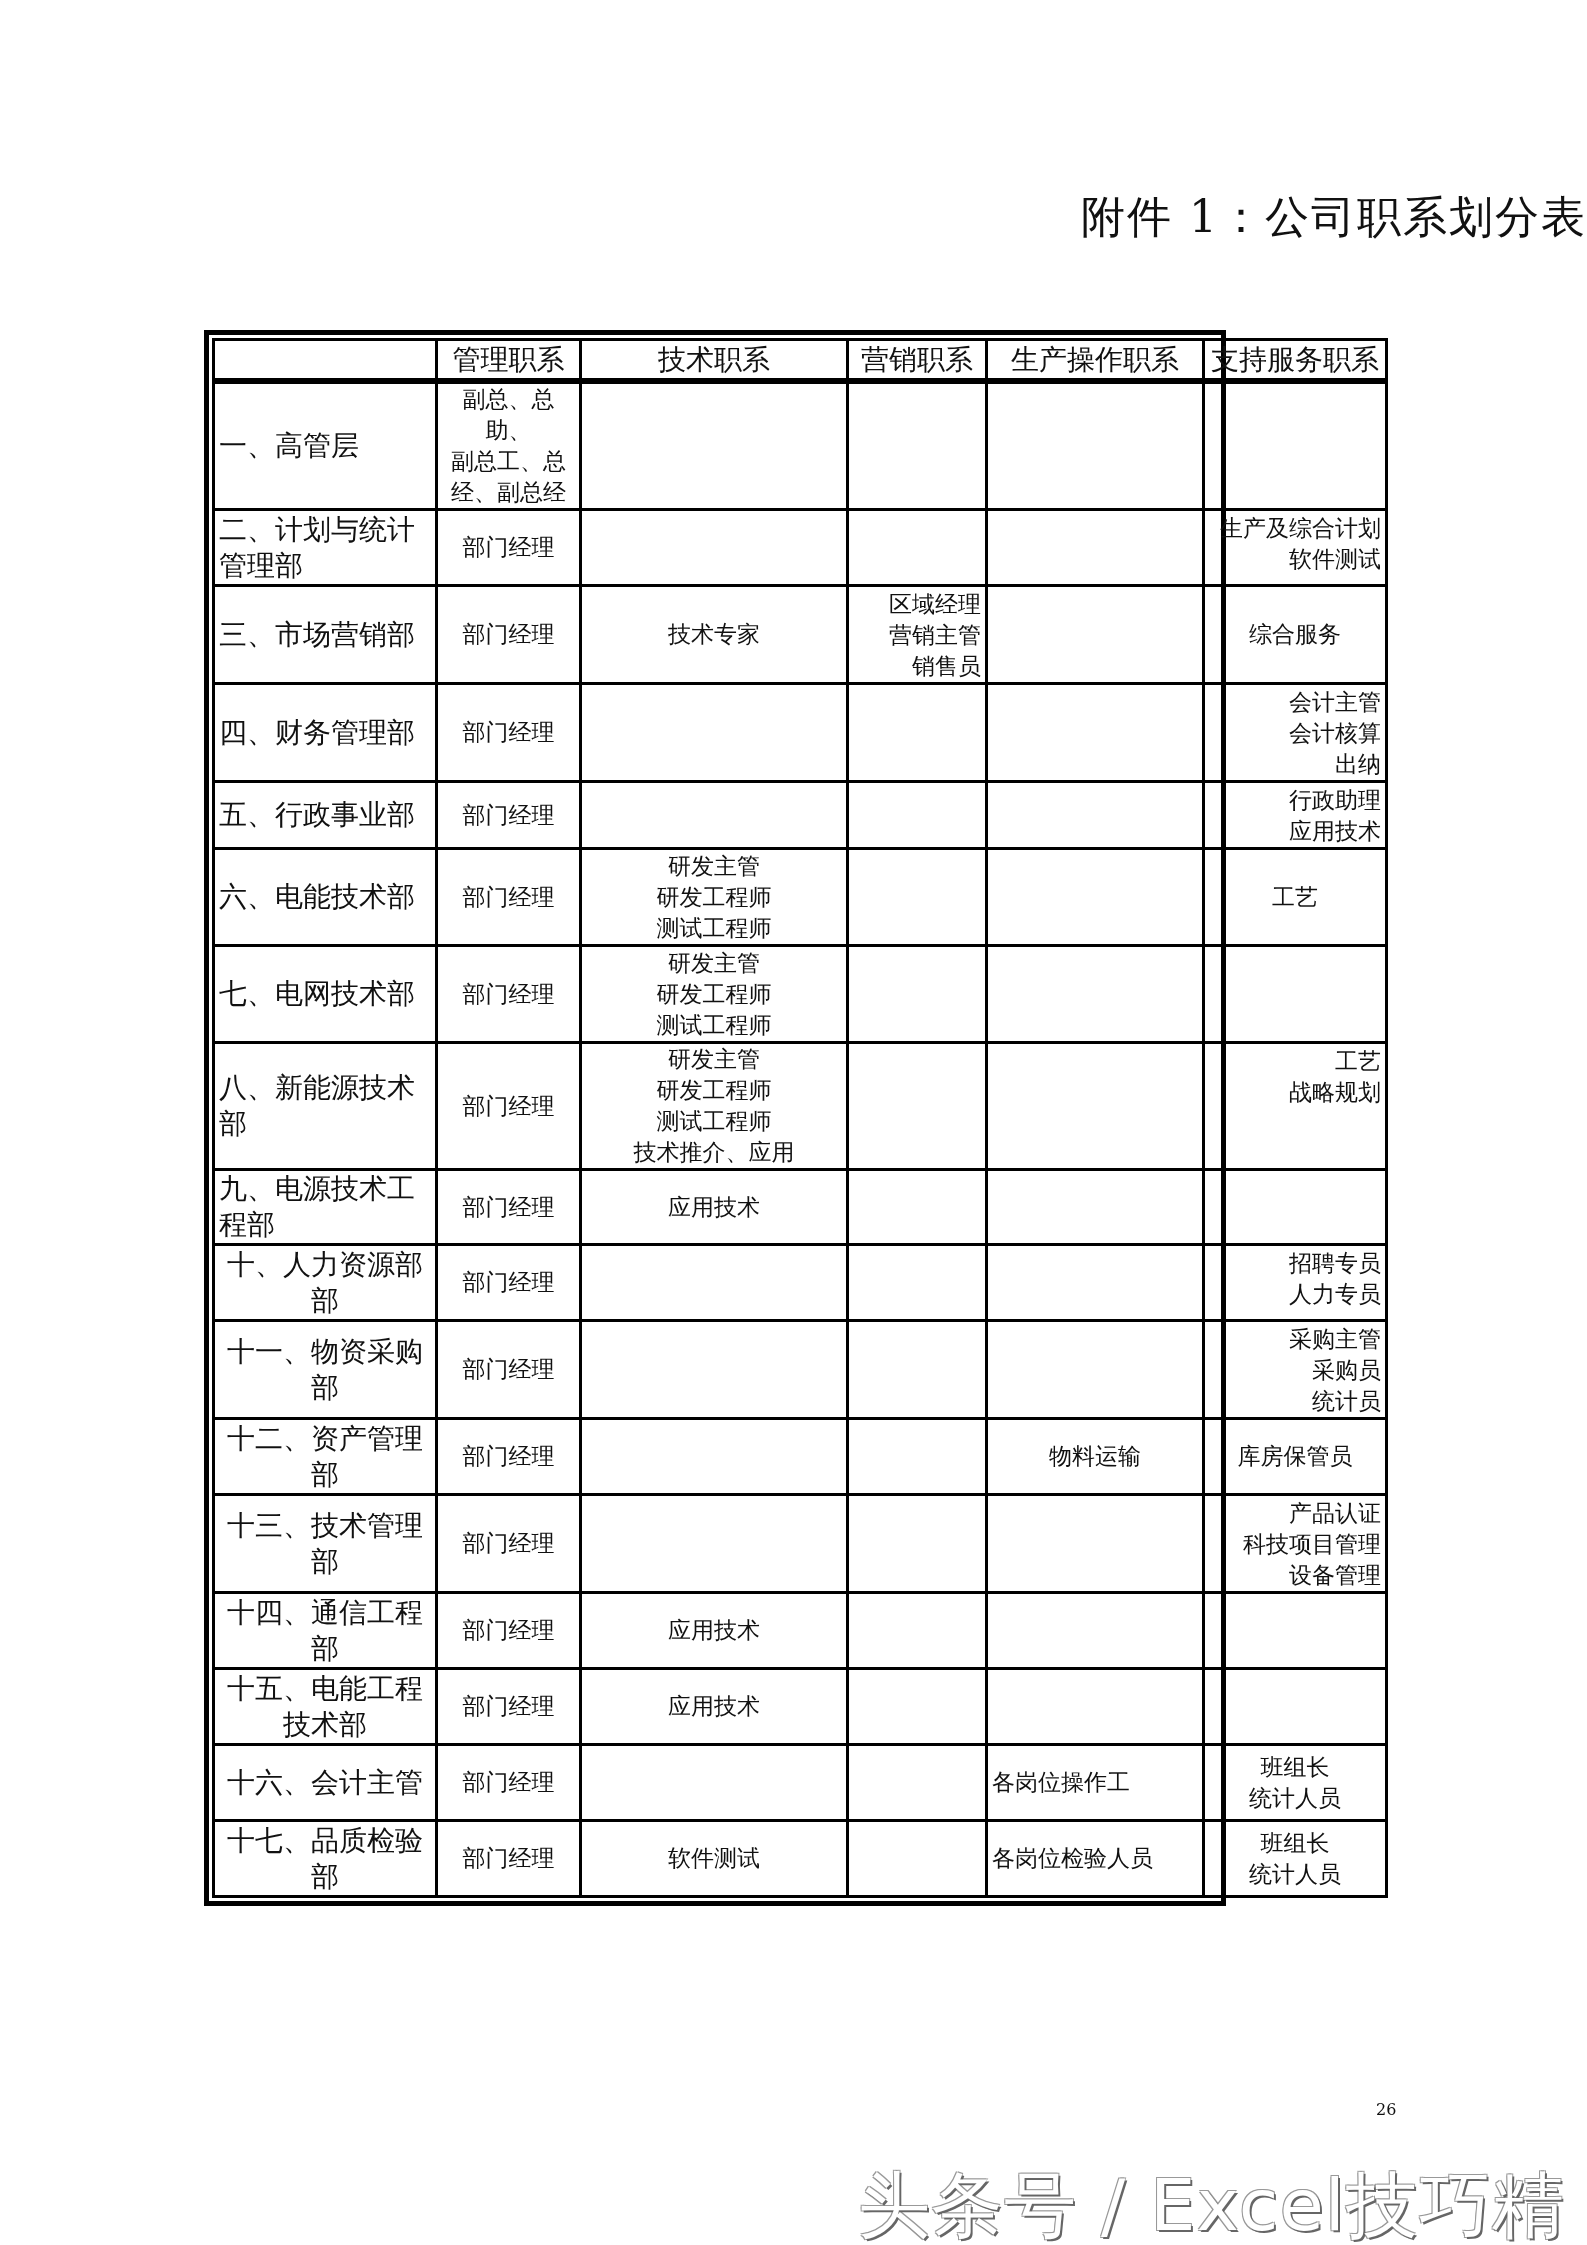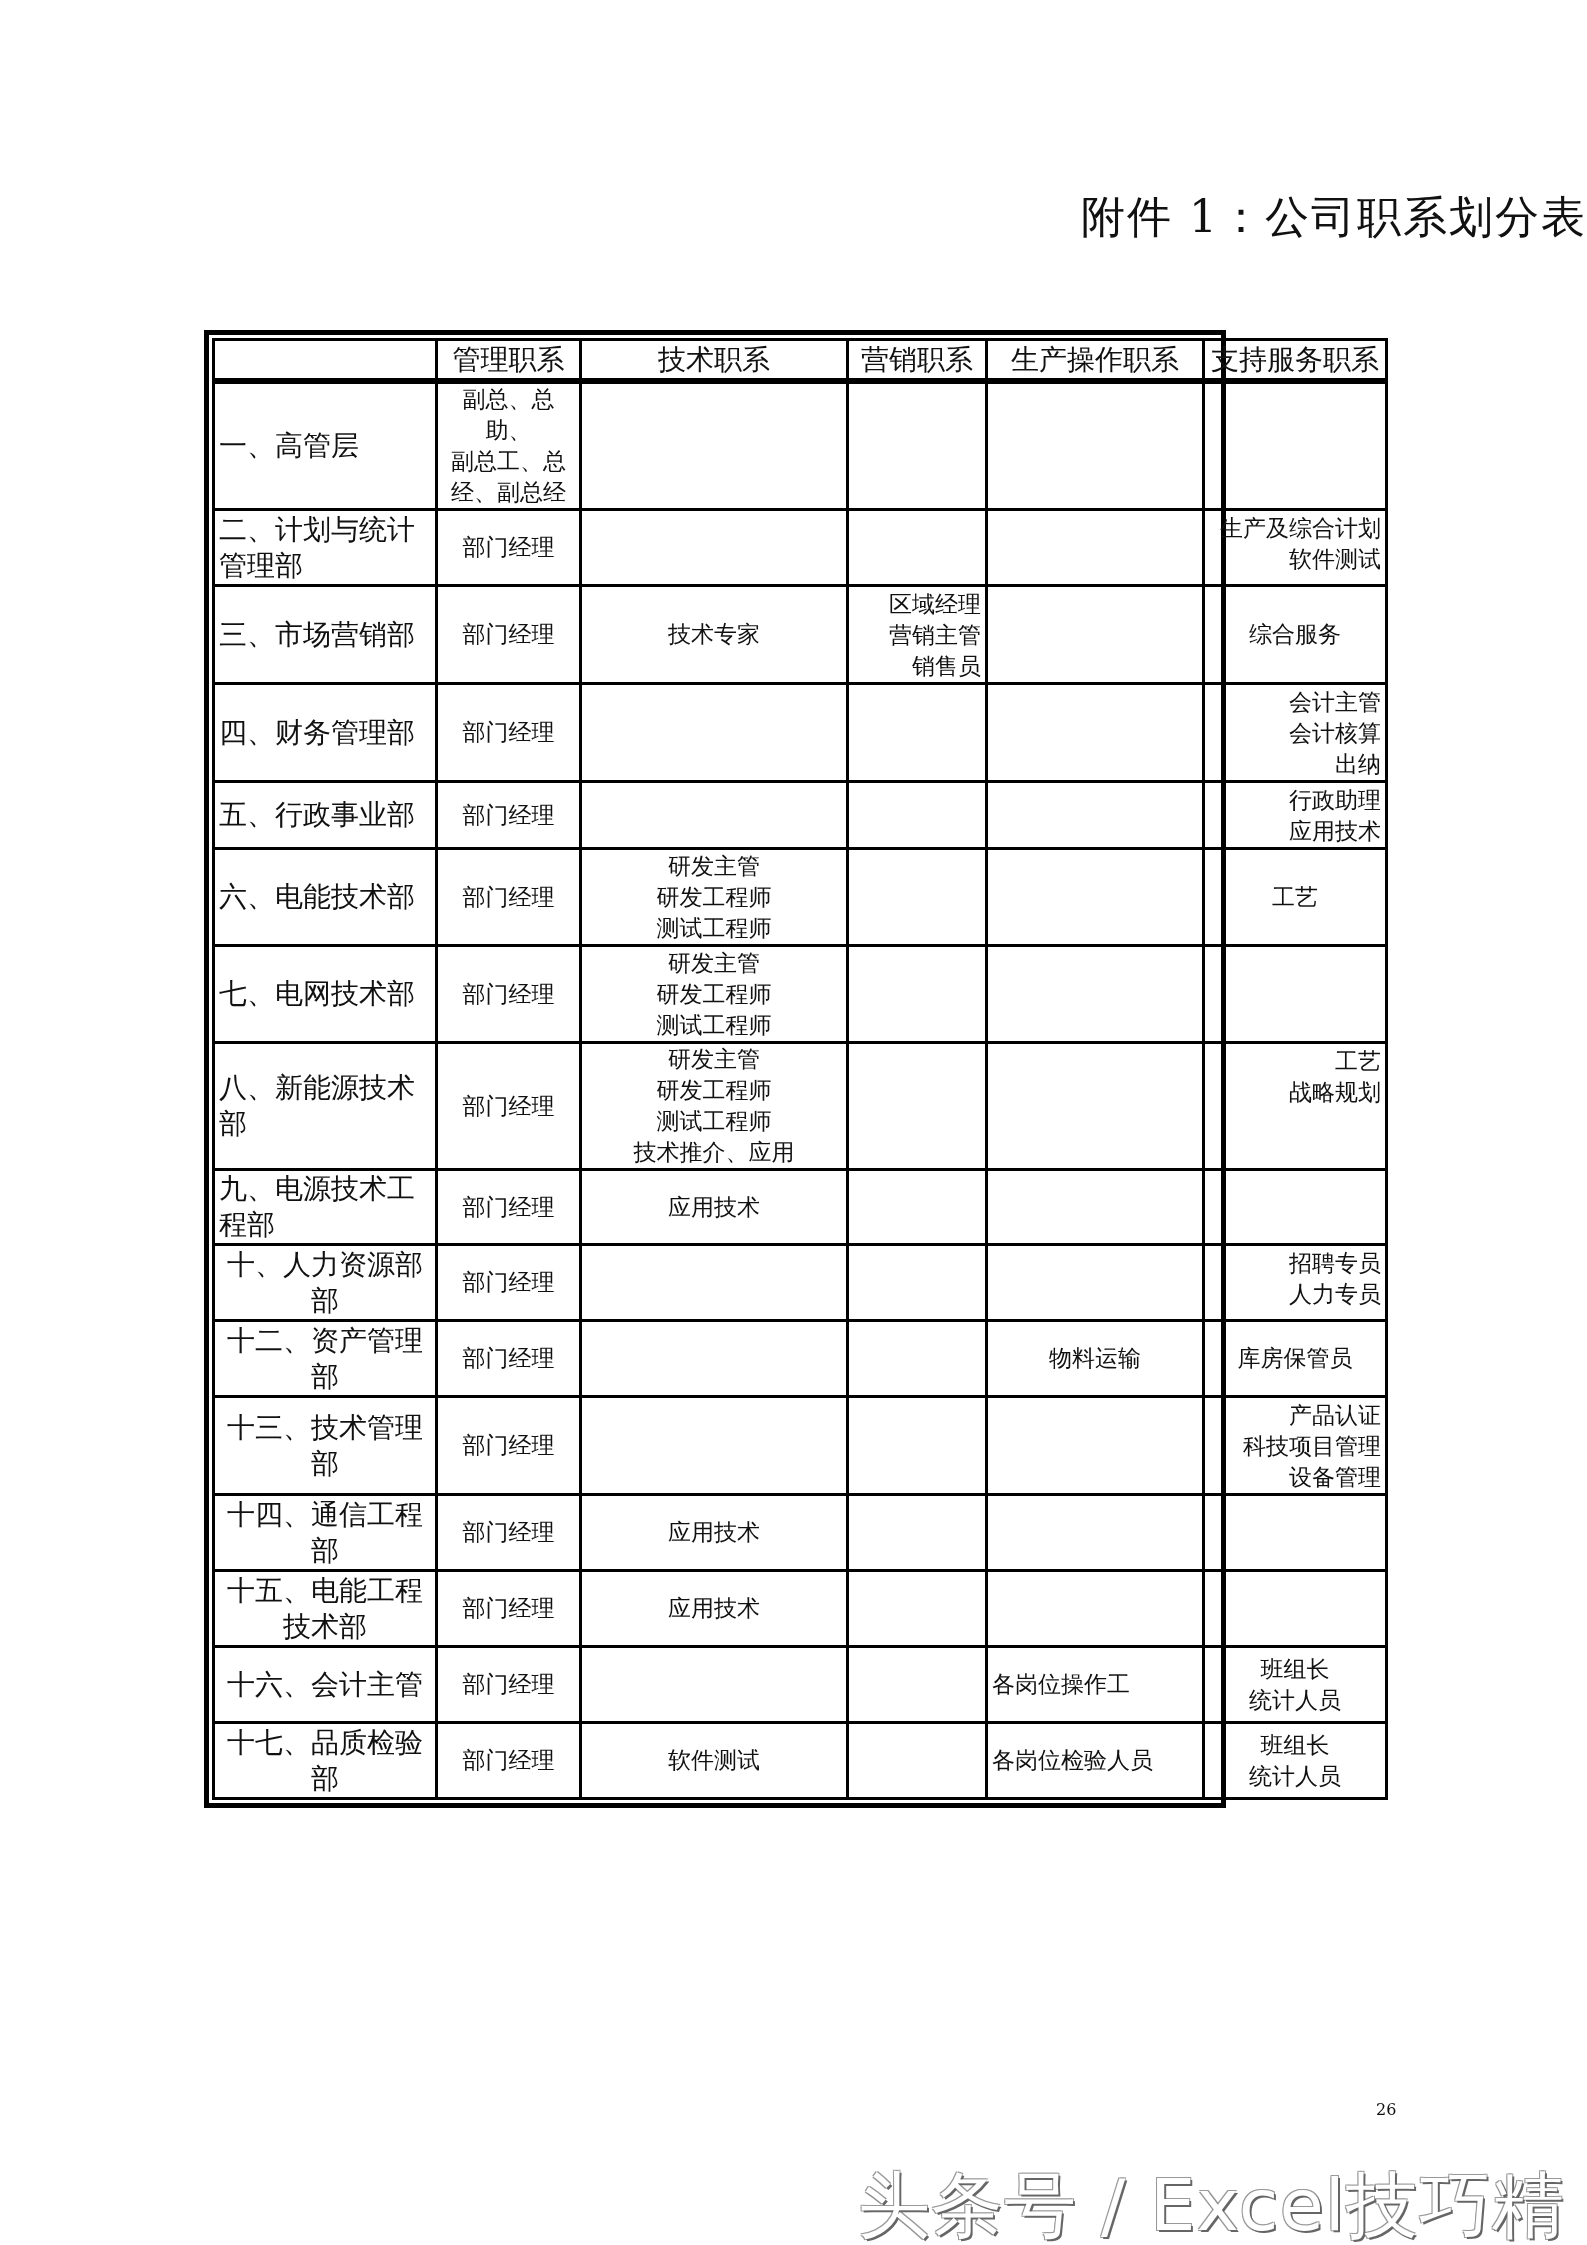--- a/index.html
+++ b/index.html
@@ -186,20 +186,34 @@
             <span class="line">部门经理</span>
           </td>
           <td class="c"></td>
           <td class="c"></td>
           <td class="c"></td>
           <td class="l">
             <span class="line">招聘专员</span>
             <span class="line">人力专员</span>
           </td>
         </tr>
+        <tr style="height: 96px;">
+          <td class="dept center">十一、物资采购部</td>
+          <td class="c">
+            <span class="line">部门经理</span>
+          </td>
+          <td class="c"></td>
+          <td class="c"></td>
+          <td class="c"></td>
+          <td class="l">
+            <span class="line">采购主管</span>
+            <span class="line">采购员</span>
+            <span class="line">统计员</span>
+          </td>
+        </tr>
         <tr style="height: 76px;">
           <td class="dept center">十二、资产管理部</td>
           <td class="c">
             <span class="line">部门经理</span>
           </td>
           <td class="c"></td>
           <td class="c"></td>
           <td class="c">
             <span class="line">物料运输</span>
           </td>

